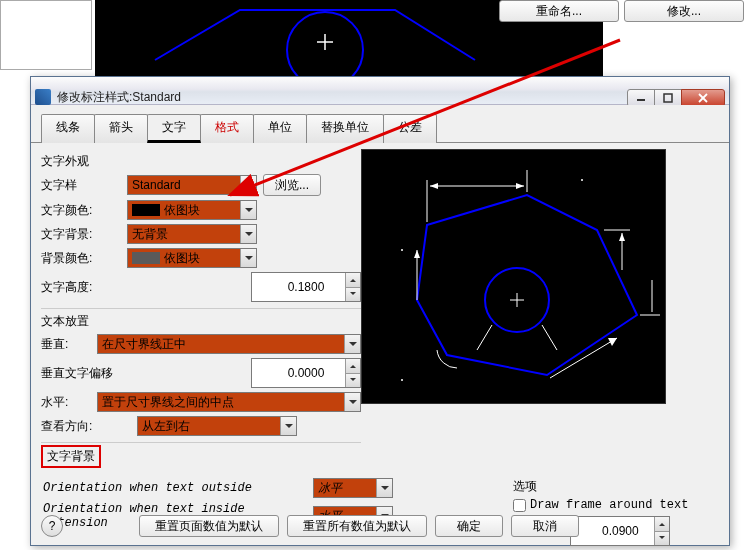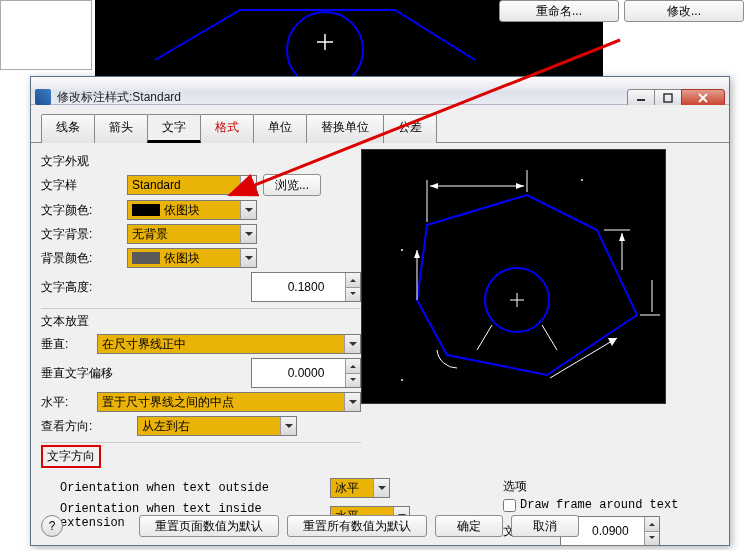--- a/index.html
+++ b/index.html
@@ -25,43 +25,43 @@
 .tab.active { background: #f0f0f0; border-bottom: 3px solid #000000; z-index: 2; }
 .tab.highlighted { color: #c00; }
 
 .dialog-body { padding: 6px 10px; display: flex; }
 .left-col { width: 320px; }
 .right-col { flex: 1; display: flex; flex-direction: column; }
 
 .group-title { margin: 4px 0 2px 0; }
 .ctrl-row { display: flex; align-items: center; margin: 4px 0; gap: 6px; }
 .ctrl-label { width: 80px; }
-.combo { flex: 1; height: 20px; border: 1px solid #7a7a7a; background: #eab308; display: flex; align-items: center; padding: 0 4px; position: relative; }
+.combo { flex: 1; height: 20px; border: 1px solid #7a7a7a; background: #c2410c; display: flex; align-items: center; padding: 0 4px; position: relative; }
 .combo .dd { position: absolute; right: 0; top: 0; bottom: 0; width: 16px; background: linear-gradient(#f4f4f4,#d9d9d9); border-left: 1px solid #9a9a9a; display: flex; align-items: center; justify-content: center; }
 .combo .dd::after { content: ""; border: 4px solid transparent; border-top-color: #333; margin-top: 3px; }
 .swatch { width: 28px; height: 12px; margin-right: 4px; display: inline-block; }
 .swatch.black { background: #000; }
 .swatch.gray { background: #5a5a5a; }
 .numbox { width: 110px; height: 30px; border: 1px solid #7a7a7a; background: #fff; text-align: center; position: relative; display: flex; align-items: center; justify-content: center; }
 .spin { position: absolute; right: 0; top: 0; bottom: 0; width: 15px; display: flex; flex-direction: column; }
 .spin div { flex: 1; background: linear-gradient(#f4f4f4,#d9d9d9); border-left: 1px solid #9a9a9a; display: flex; align-items: center; justify-content: center; }
 .spin div:first-child { border-bottom: 1px solid #9a9a9a; }
 .spin div::after { content: ""; border: 3px solid transparent; }
 .spin div:first-child::after { border-bottom-color: #333; margin-bottom: 2px; }
 .spin div:last-child::after { border-top-color: #333; margin-top: 2px; }
 
 .preview { width: 305px; height: 255px; background: #000; border: 1px solid #333; position: relative; }
 
 .sect-divider { border-top: 1px solid #ccc; margin: 6px 0 2px 0; }
 .red-box { border: 2px solid #d00; padding: 1px 4px; display: inline-block; }
 
-.orientation-row { display: flex; align-items: center; margin: 4px 17px; gap: 10px; }
+.orientation-row { display: flex; align-items: center; margin: 4px 0; gap: 10px; font-style: italic; }
 .orientation-row .o-label { font-family: "Courier New", monospace; width: 260px; }
 
-.options-col { flex: 1; }
+.options-col { margin-left: 10px; flex: 1; }
 .checkbox-row { display: flex; align-items: center; gap: 4px; margin: 3px 0; }
 .checkbox-row input { width: 13px; height: 13px; }
 .checkbox-row label { font-family: "Courier New", monospace; }
 
 .footer { position: absolute; bottom: 8px; left: 10px; right: 10px; display: flex; align-items: center; gap: 8px; }
 .footer .help { width: 22px; height: 22px; border: 1px solid #888; border-radius: 11px; display: flex; align-items: center; justify-content: center; background: linear-gradient(#fafafa,#dedede); cursor: pointer; }
 .footer-spacer { flex: 0 0 60px; }
 .footer .btn { min-width: 140px; }
 .footer .btn.small { min-width: 68px; }
 
@@ -204,21 +204,21 @@
 
       <div class="ctrl-row">
         <div class="ctrl-label" style="width:62px">查看方向:</div>
         <div class="combo" style="flex:0 0 160px;margin-left:28px">
             <span>从左到右</span>
             <div class="dd"></div>
           </div>
       </div>
 
       <div class="sect-divider"></div>
-      <div><span class="red-box">文字方向</span></div>
+      <div><span class="red-box">文字背景</span></div>
     </div>
 
     <div class="right-col">
       <div class="preview">
         <svg width="305" height="255">
           <polygon points="65,75 165,45 235,80 275,165 185,225 85,205 55,150" fill="none" stroke="#0000ff" stroke-width="2"></polygon>
           <circle cx="155" cy="150" r="32" fill="none" stroke="#0000ff" stroke-width="2"></circle>
           <line x1="148" y1="150" x2="162" y2="150" stroke="#fff"></line>
           <line x1="155" y1="143" x2="155" y2="157" stroke="#fff"></line>
           <line x1="130" y1="175" x2="115" y2="200" stroke="#fff"></line>
@@ -243,21 +243,21 @@
           <circle cx="40" cy="230" r="1" fill="#fff"></circle>
         </svg>
       </div>
     </div>
   </div>
 
   <div style="display:flex;padding:0 12px;gap:10px;">
     <div style="width:450px">
       <div class="orientation-row">
         <div class="o-label">Orientation when text outside</div>
-        <div class="combo" style="width:60px;flex:none">
+        <div class="combo" style="width:80px;flex:none">
             <span>冰平</span>
             <div class="dd"></div>
           </div>
       </div>
       <div class="orientation-row">
         <div class="o-label">Orientation when text inside extension</div>
         <div class="combo" style="width:80px;flex:none">
             <span>水平</span>
             <div class="dd"></div>
           </div>

